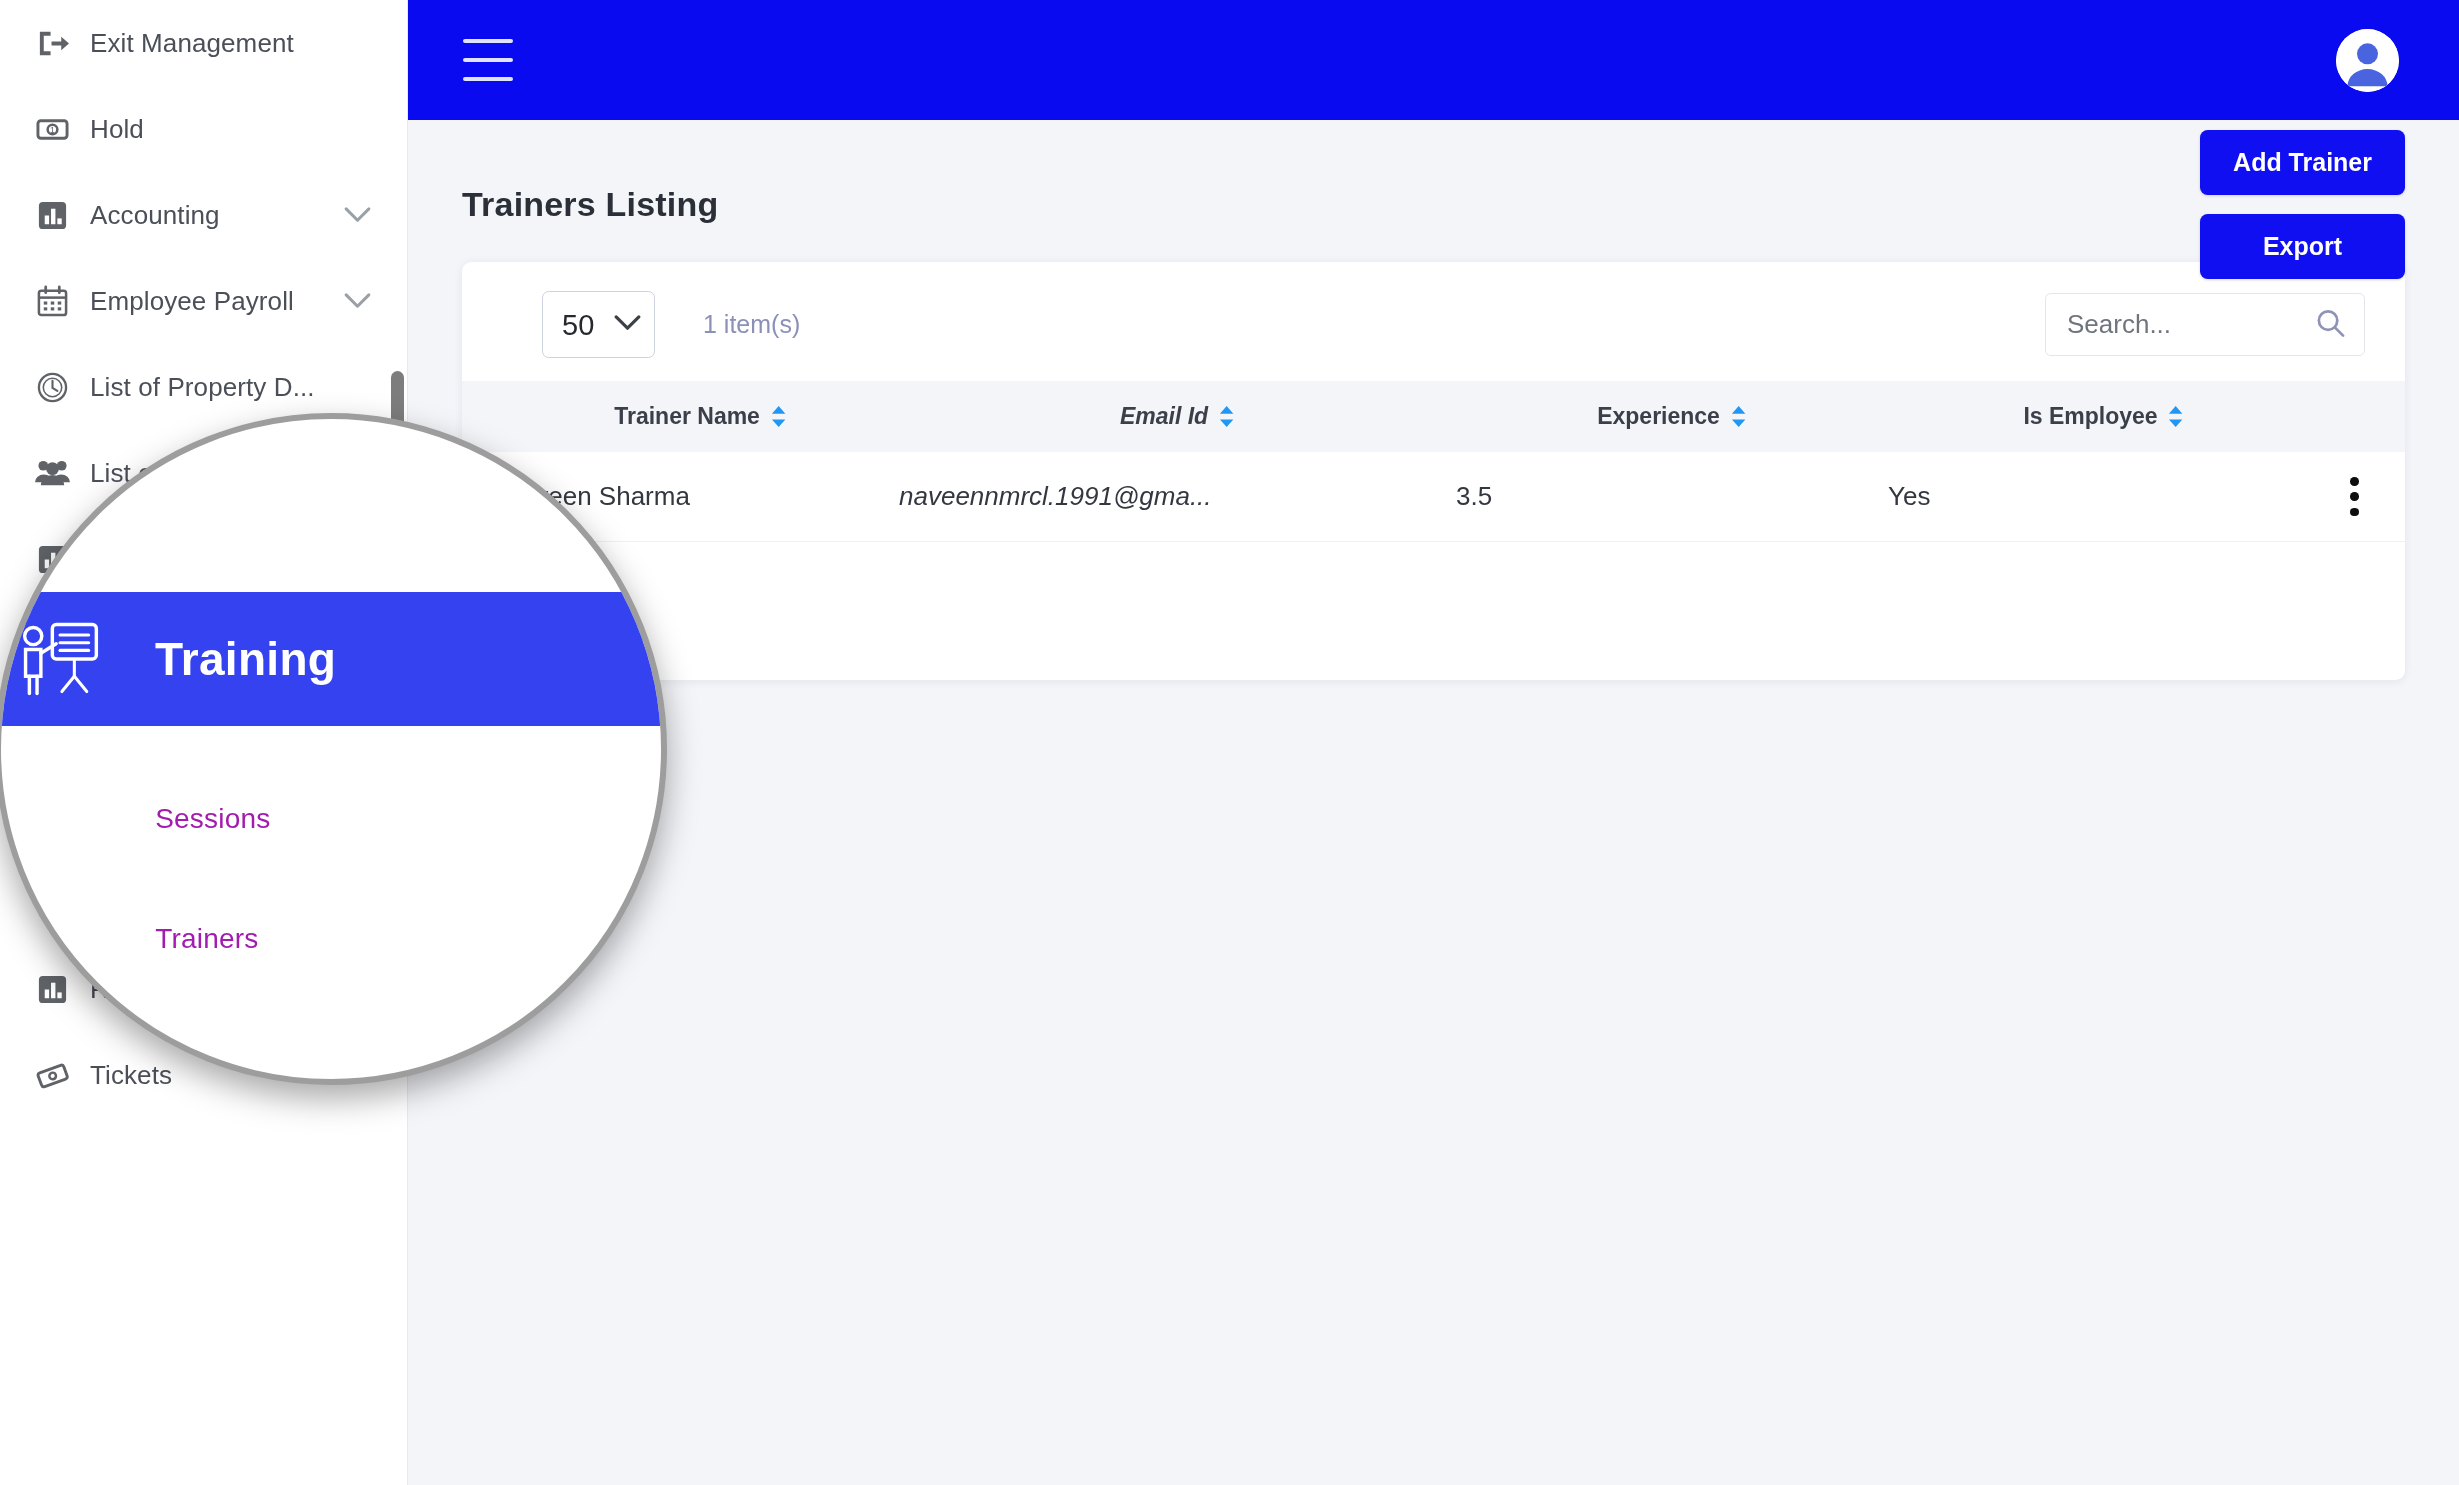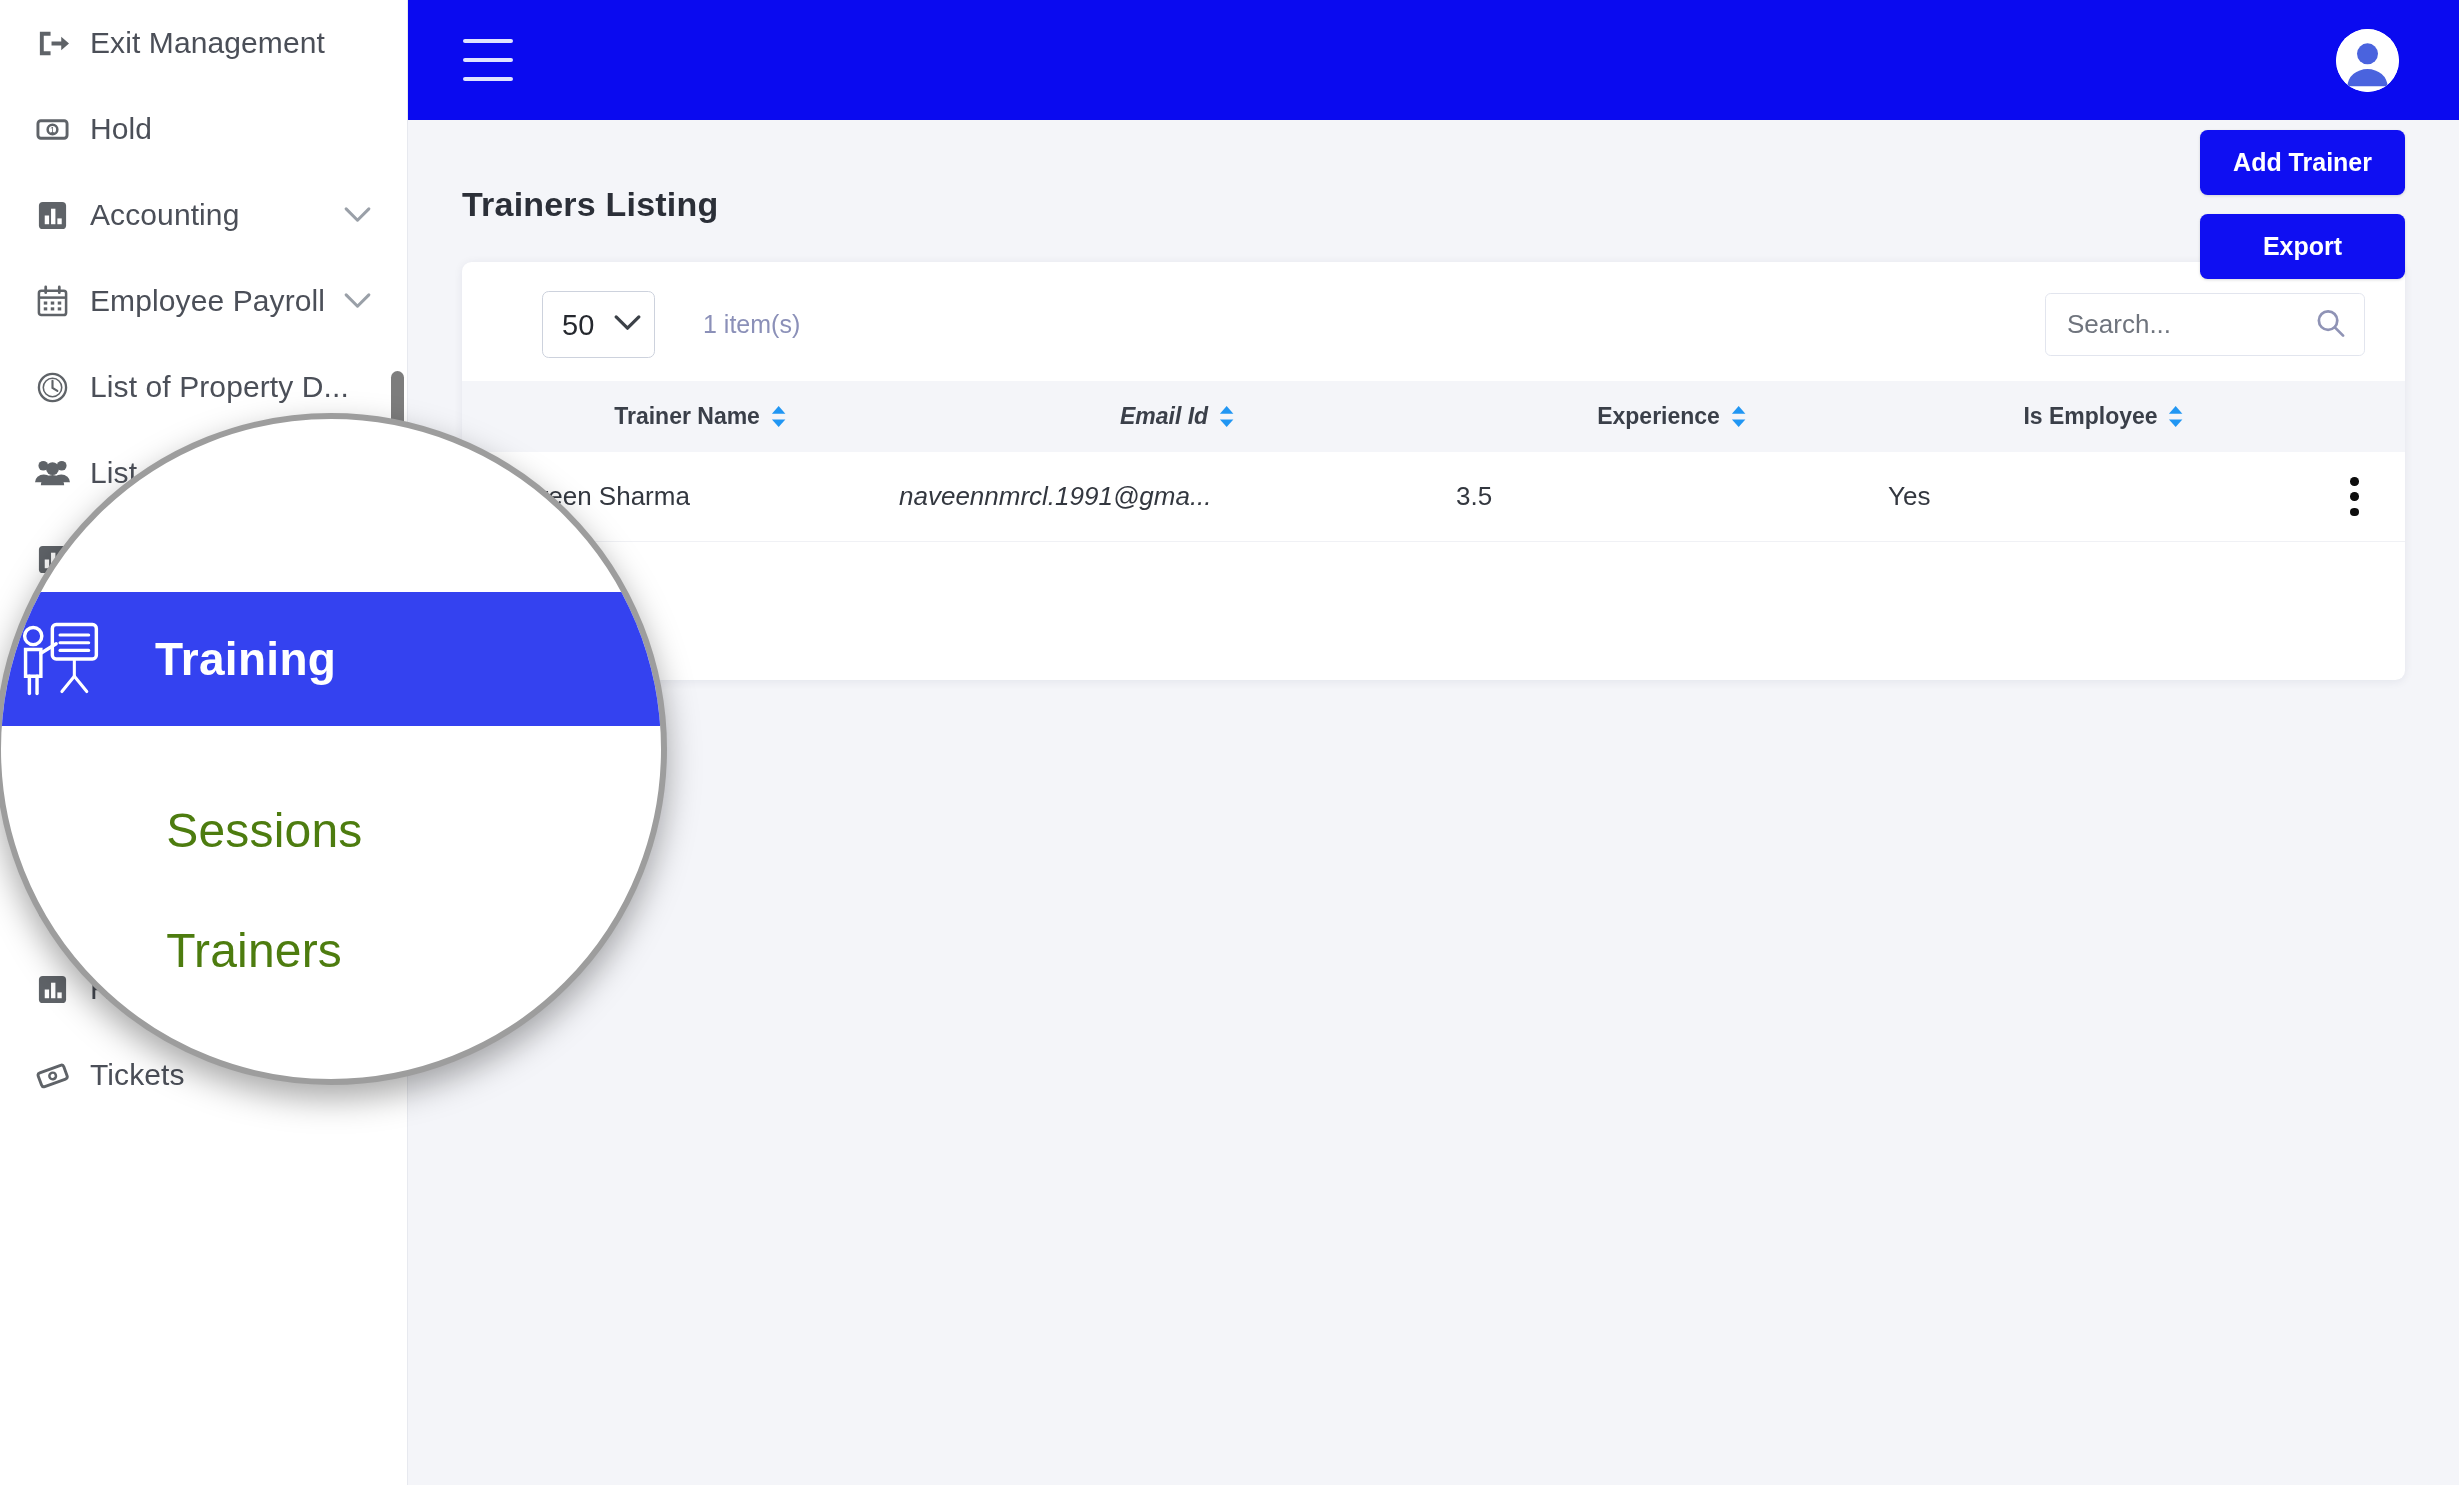--- a/index.html
+++ b/index.html
@@ -28,21 +28,21 @@
   }
   .nav-icon{
     width:38px;height:38px;
     flex:0 0 38px;
     display:flex;align-items:center;justify-content:center;
     color:#5f6368;
     margin-right:19px;
   }
   .nav-icon svg{display:block;}
   .nav-label{
-    font-size:30px;
+    font-size:26px;
     color:#4b4f58;
     letter-spacing:0.1px;
     white-space:nowrap;
     overflow:hidden;
     text-overflow:ellipsis;
     flex:1 1 auto;
   }
   .nav-caret{
     width:33px;height:33px;flex:0 0 33px;
     display:flex;align-items:center;justify-content:center;
@@ -208,23 +208,22 @@
   }
   #mag-training .mag-icon{
     width:102px;flex:0 0 102px;margin-left:7.7px;
     display:flex;align-items:center;justify-content:center;color:#fff;
   }
   #mag-training .mag-label{
     font-size:46px;font-weight:bold;color:#ffffff;margin-left:44px;letter-spacing:0.3px;
   }
   .mag-sub{
     position:absolute;left:154px;
-    font-size:48px;color:#4d7c0f;
+    font-size:28px;color:#a21caf;
     letter-spacing:0.2px;
-    margin-left:11px;
   }
   #mag-sessions{top:384px;}
   #mag-trainers{top:504px;}
 </style>
 </head>
 <body>
 
 <div id="sidebar">
   <div id="nav-list">
       <div class="nav-item">

